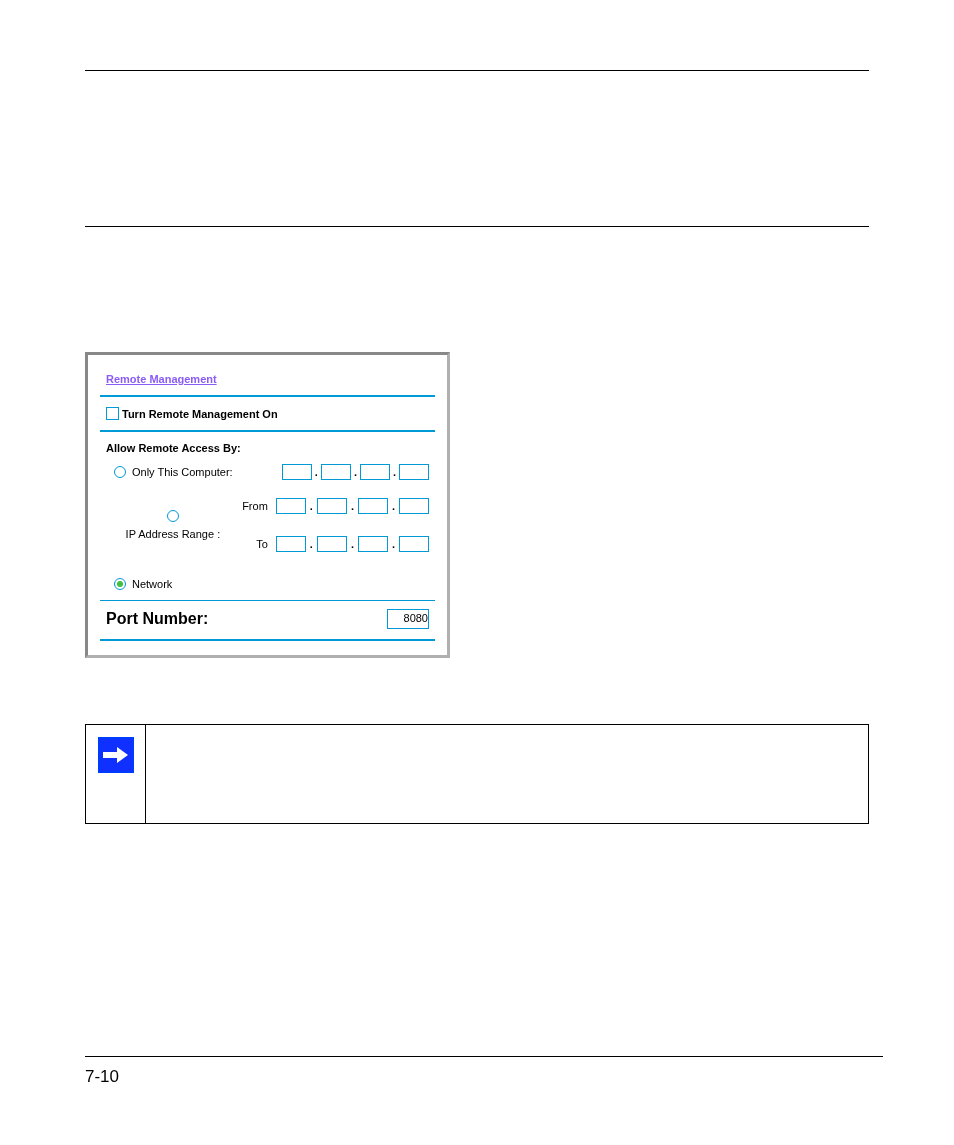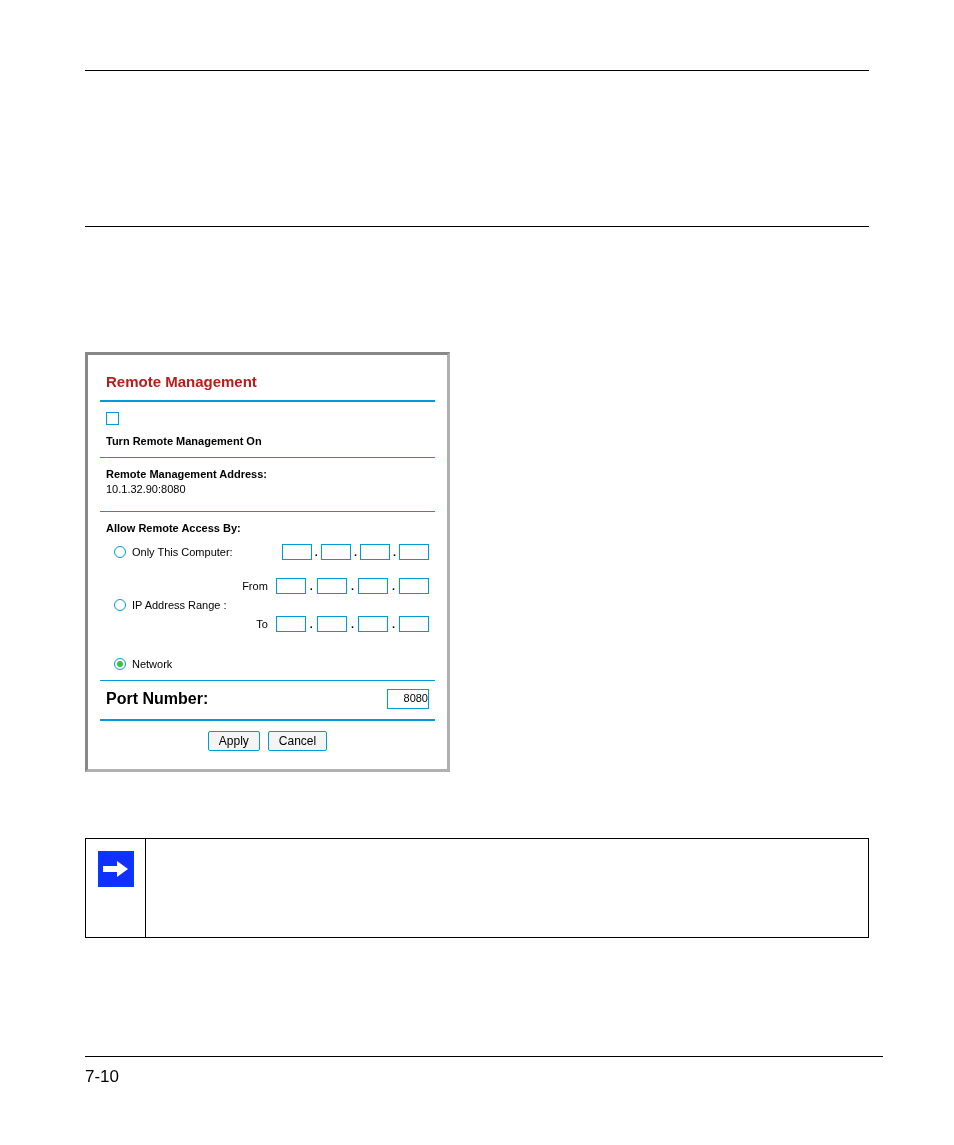--- a/index.html
+++ b/index.html
@@ -30,33 +30,34 @@
       border: 3px solid #b0b0b0;
       border-top-color: #888;
       border-left-color: #888;
       background: #fff;
       padding: 0;
     }
     .panel-inner {
       padding: 10px 12px 14px 12px;
     }
     .panel-title {
-      color: #b91c1c;
+      color: #8b5cf6;
       font-weight: bold;
-      font-size: 15px;
+      font-size: 11px;
       padding: 8px 0 10px 6px;
+      text-decoration: underline;
     }
     .blue-rule {
       border-top: 2px solid #009bd6;
     }
     .blue-rule-thin {
       border-top: 1.5px solid #009bd6;
     }
     .section { padding: 10px 6px; font-size: 11px; }
-    .cb-row { display: flex; align-items: flex-start; gap: 10px; flex-direction: column; }
+    .cb-row { display: flex; align-items: center; gap: 3px; }
     .cb {
       width: 13px; height: 13px;
       border: 1.5px solid #009bd6;
       display: inline-block;
       background: #fff;
     }
     .bold { font-weight: bold; }
     .addr-label { font-weight: bold; margin-bottom: 3px; }
     .addr-val { margin-bottom: 6px; }
     .allow-label { font-weight: bold; margin-bottom: 10px; }
@@ -79,21 +80,21 @@
       width: 30px; height: 16px;
       border: 1px solid #009bd6;
       display: inline-block;
       background: #fff;
     }
     .dot { font-weight: bold; }
     .range-row {
       display: flex; align-items: center; margin-left: 8px;
       margin-bottom: 8px;
     }
-    .range-label-col { width: 118px; display:flex; align-items:center; gap:6px; }
+    .range-label-col { width: 118px; display:flex; align-items:center; gap:6px;flex-direction:column; }
     .sub-label {
       width: 36px; text-align: right; margin-right: 4px; font-size: 11px;
     }
     .range-stack { display:flex; flex-direction:column; gap:22px; flex:1; }
     .range-line { display:flex; align-items:center; justify-content:flex-end; gap:4px; }
     .everyone-row { display:flex; align-items:center; gap:6px; margin-left:8px; margin-top:8px; }
     .port-row {
       display:flex; justify-content: space-between; align-items:center;
       padding: 8px 6px 10px 6px;
     }
@@ -163,24 +164,20 @@
       <div class="blue-rule"></div>
 
       <div class="section">
         <div class="cb-row">
           <span class="cb"></span>
           <span class="bold">Turn Remote Management On</span>
         </div>
       </div>
       <div class="blue-rule-thin"></div>
 
-      <div class="section">
-        <div class="addr-label">Remote Management Address:</div>
-        <div class="addr-val">10.1.32.90:8080</div>
-      </div>
       <div class="blue-rule-thin"></div>
 
       <div class="section">
         <div class="allow-label">Allow Remote Access By:</div>
 
         <div class="only-row">
           <div class="only-left">
             <span class="radio"></span>
             <span>Only This Computer:</span>
           </div>
@@ -234,24 +231,20 @@
         </div>
       </div>
       <div class="blue-rule-thin"></div>
 
       <div class="port-row">
         <span class="bold">Port Number:</span>
         <span class="port-field">8080</span>
       </div>
       <div class="blue-rule"></div>
 
-      <div class="btn-row">
-        <button class="btn">Apply</button>
-        <button class="btn">Cancel</button>
-      </div>
     </div>
   </div>
 
   <div class="note-box">
     <div class="note-icon-cell">
       <div class="note-icon">
         <svg class="arrow-svg" viewBox="0 0 26 20">
           <polygon points="0,7 14,7 14,2 25,10 14,18 14,13 0,13" fill="#ffffff"></polygon>
         </svg>
       </div>

